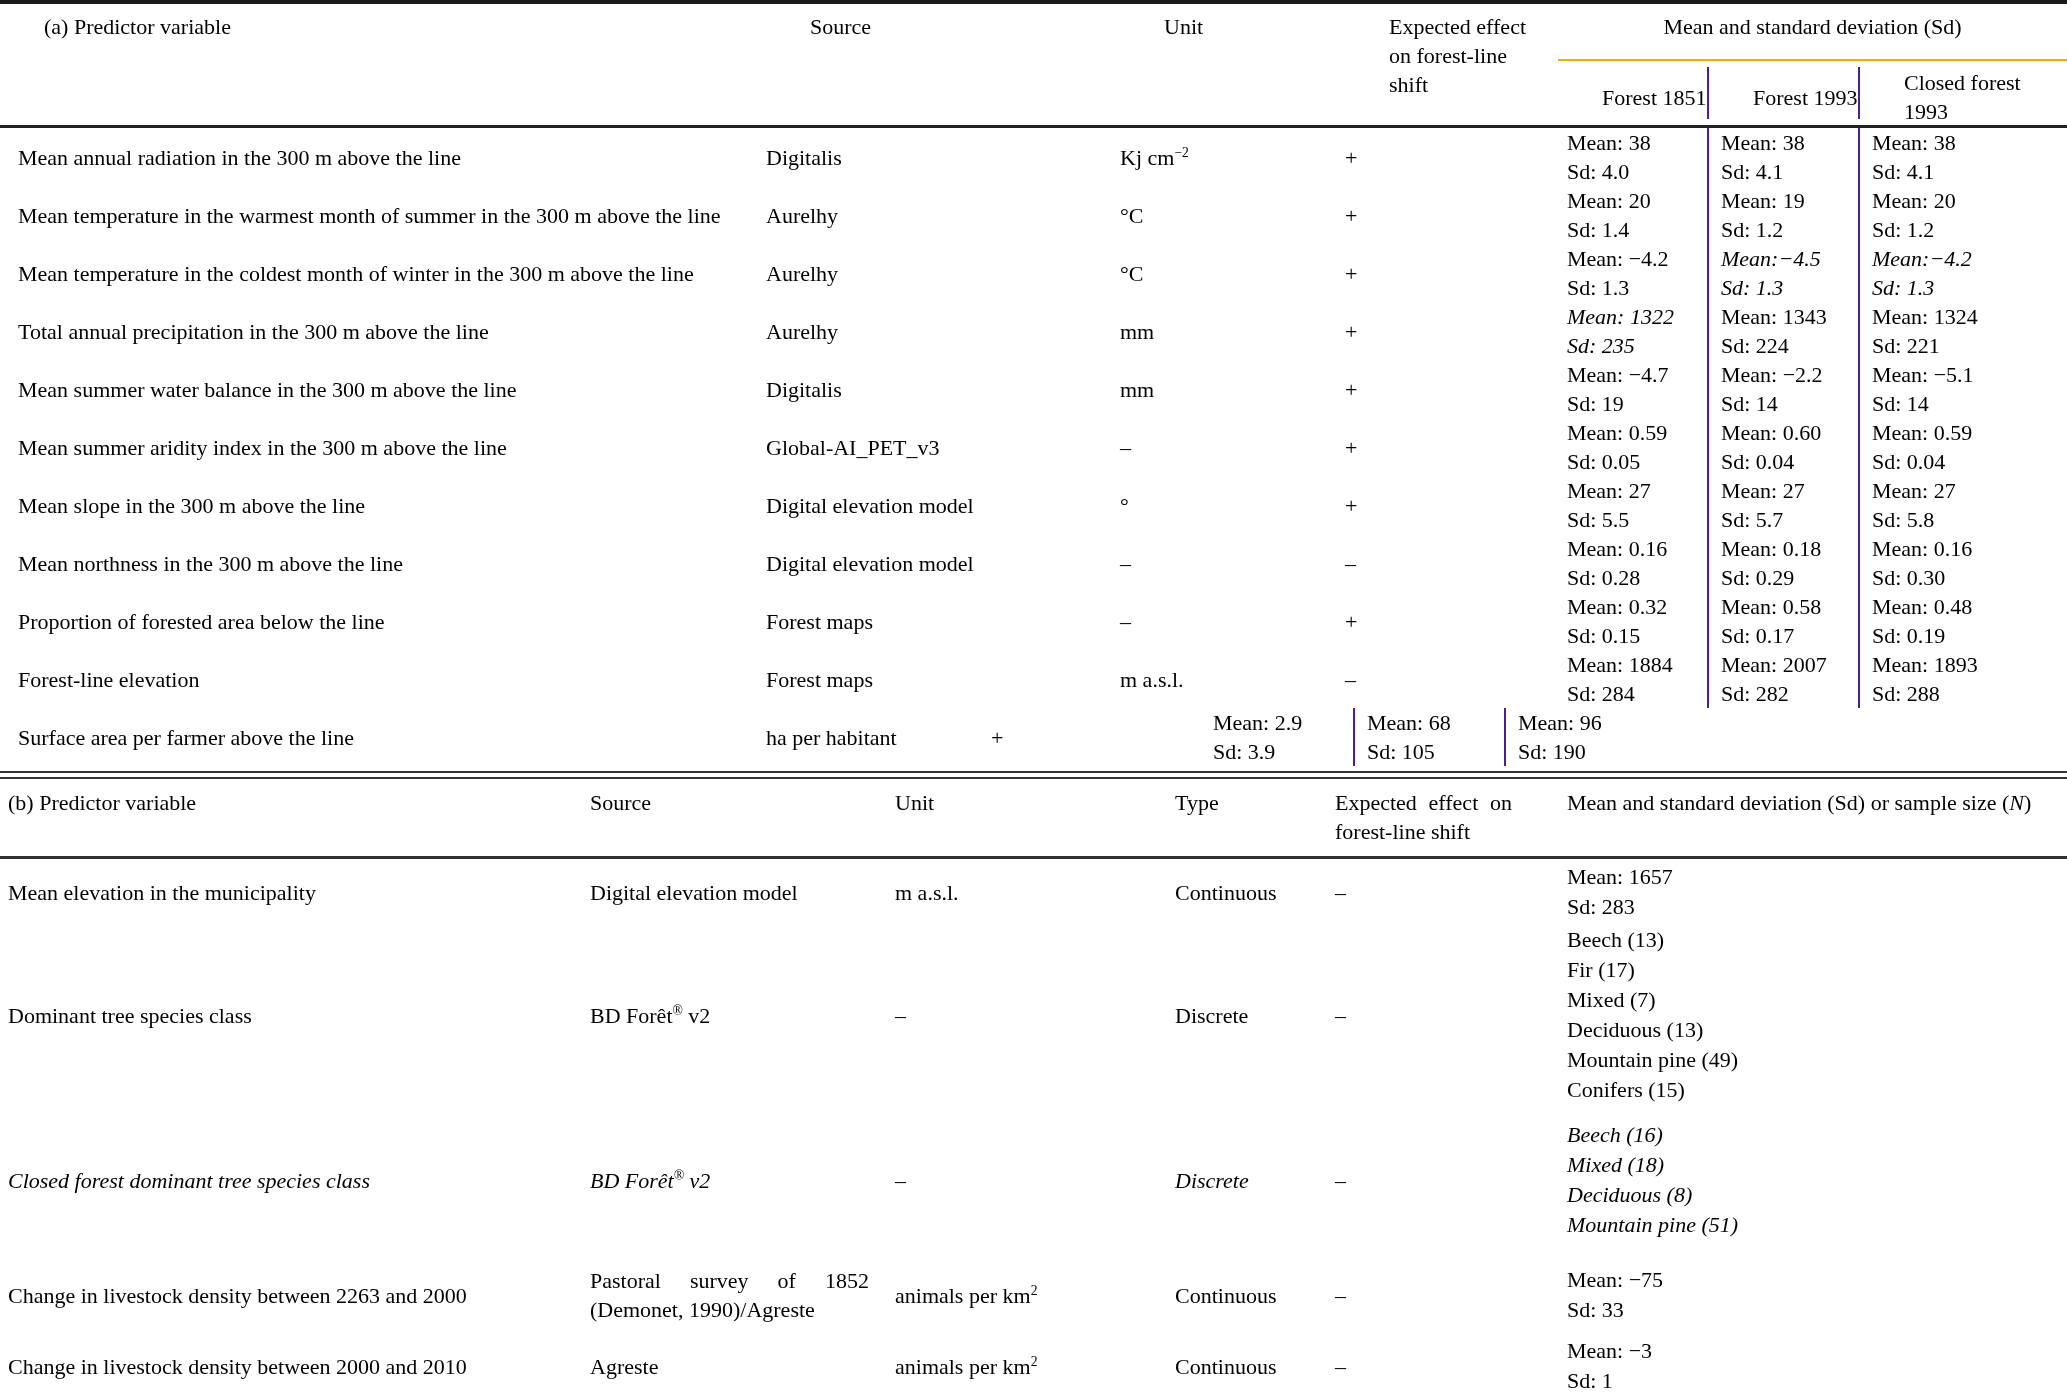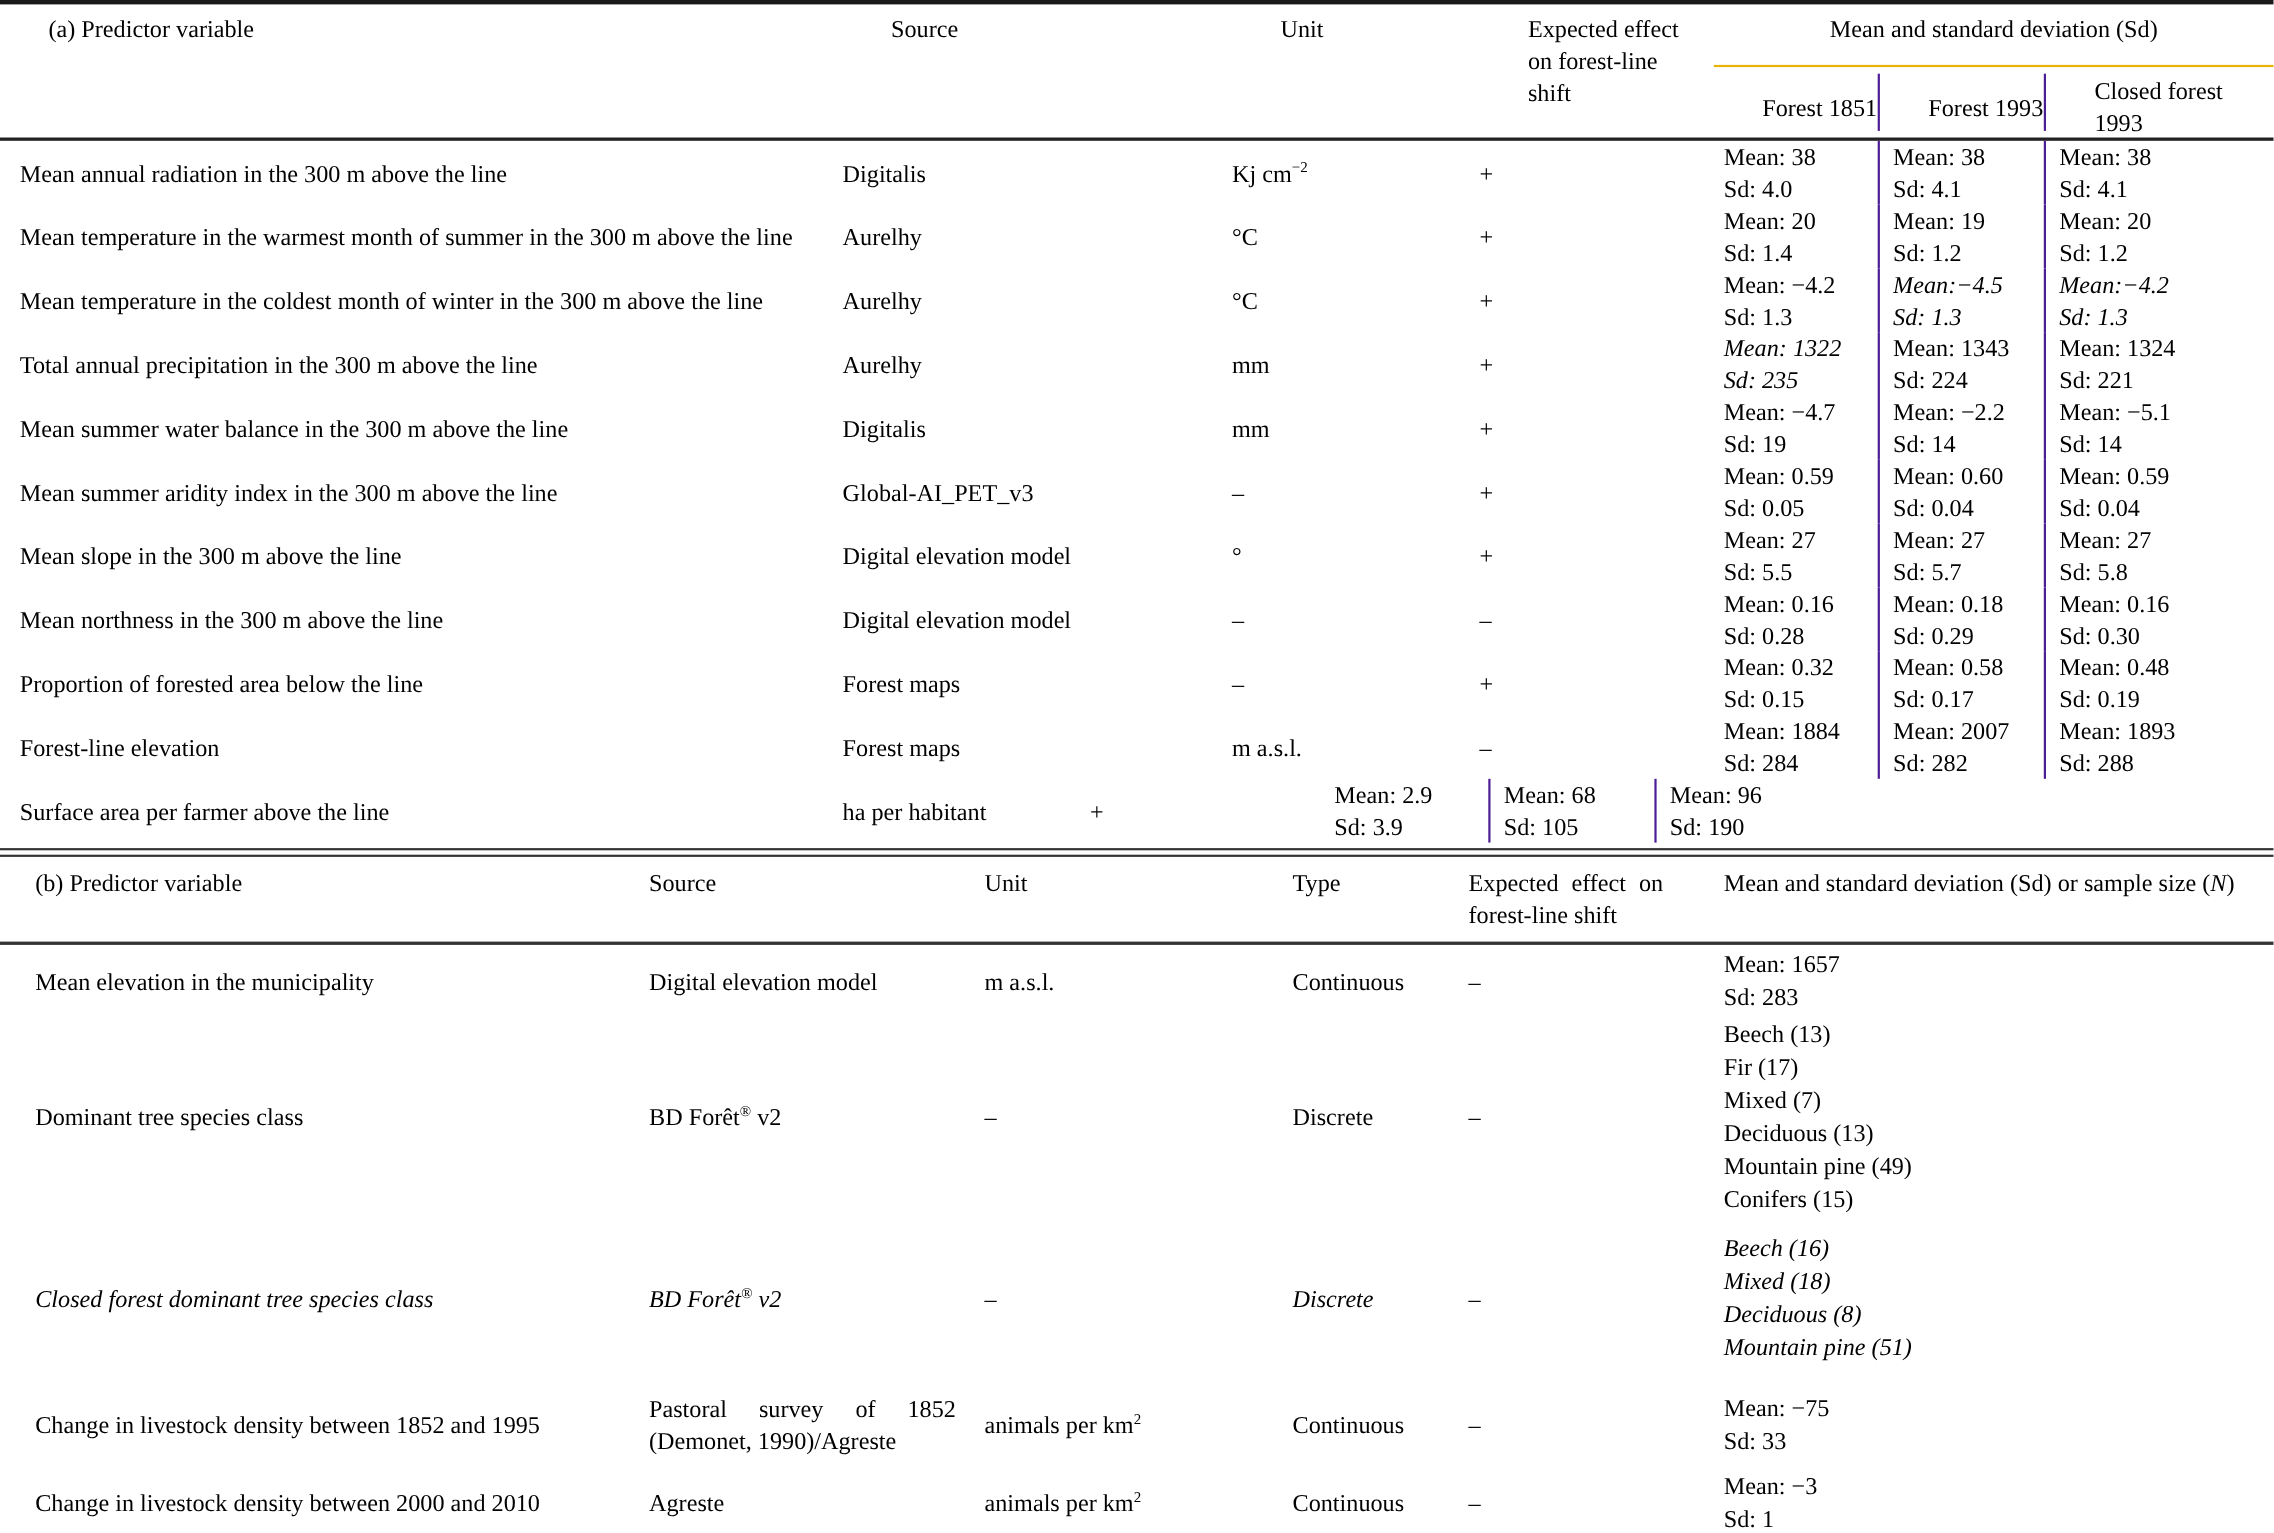--- a/index.html
+++ b/index.html
@@ -28,21 +28,21 @@
   .sep { border-left:2px solid #4c1d95; }
   .stats-sub .cell { height:52px; justify-content:center; }
   .arow { height:58px; }
 
   
   .dbl { height:4px; border-top:2px solid #333; border-bottom:2px solid #333; margin-top:5px; }
 
   
   .hd-b { height:77px; border-bottom:3px solid #333; }
   .hd-b .cell { justify-content:flex-start; padding-top:9px; }
-  .c-bv  { width:590px; padding-left:32px; padding-right:30px; }
+  .c-bv  { width:590px; padding-left:8px; padding-right:30px; }
   .c-bs  { width:305px; padding-right:26px; }
   .c-bu  { width:280px; }
   .c-bt  { width:160px; }
   .c-be  { width:223px; padding-right:46px; }
   .c-bval{ width:509px; padding-left:9px; }
   .c-bval div { line-height:30px; }
   .just { text-align:justify; }
   .bh1 { height:66px; } .bh2 { height:180px; } .bh3 { height:150px; }
   .bh4 { height:80px; } .bh5 { height:62px; }
   .tbl-bottom { border-bottom:5px solid #3a3a3a; }
@@ -361,21 +361,21 @@
     <div class="cell c-be">–</div>
     <div class="cell c-bval">
       <div>Beech (16)</div>
       <div>Mixed (18)</div>
       <div>Deciduous (8)</div>
       <div>Mountain pine (51)</div>
     </div>
   </div>
 
   <div class="row brow bh4">
-    <div class="cell c-bv">Change in livestock density between 1852 and 1995</div>
+    <div class="cell c-bv">Change in livestock density between 2263 and 2000</div>
     <div class="cell c-bs">
         <div class="just"><span>Pastoral survey of 1852 (Demonet, 1990)/Agreste</span><sup></sup><span></span></div>
       </div>
     <div class="cell c-bu">
         <span><span>animals per km</span><sup>2</sup></span>
       </div>
     <div class="cell c-bt">Continuous</div>
     <div class="cell c-be">–</div>
     <div class="cell c-bval">
       <div>Mean: −75</div>

